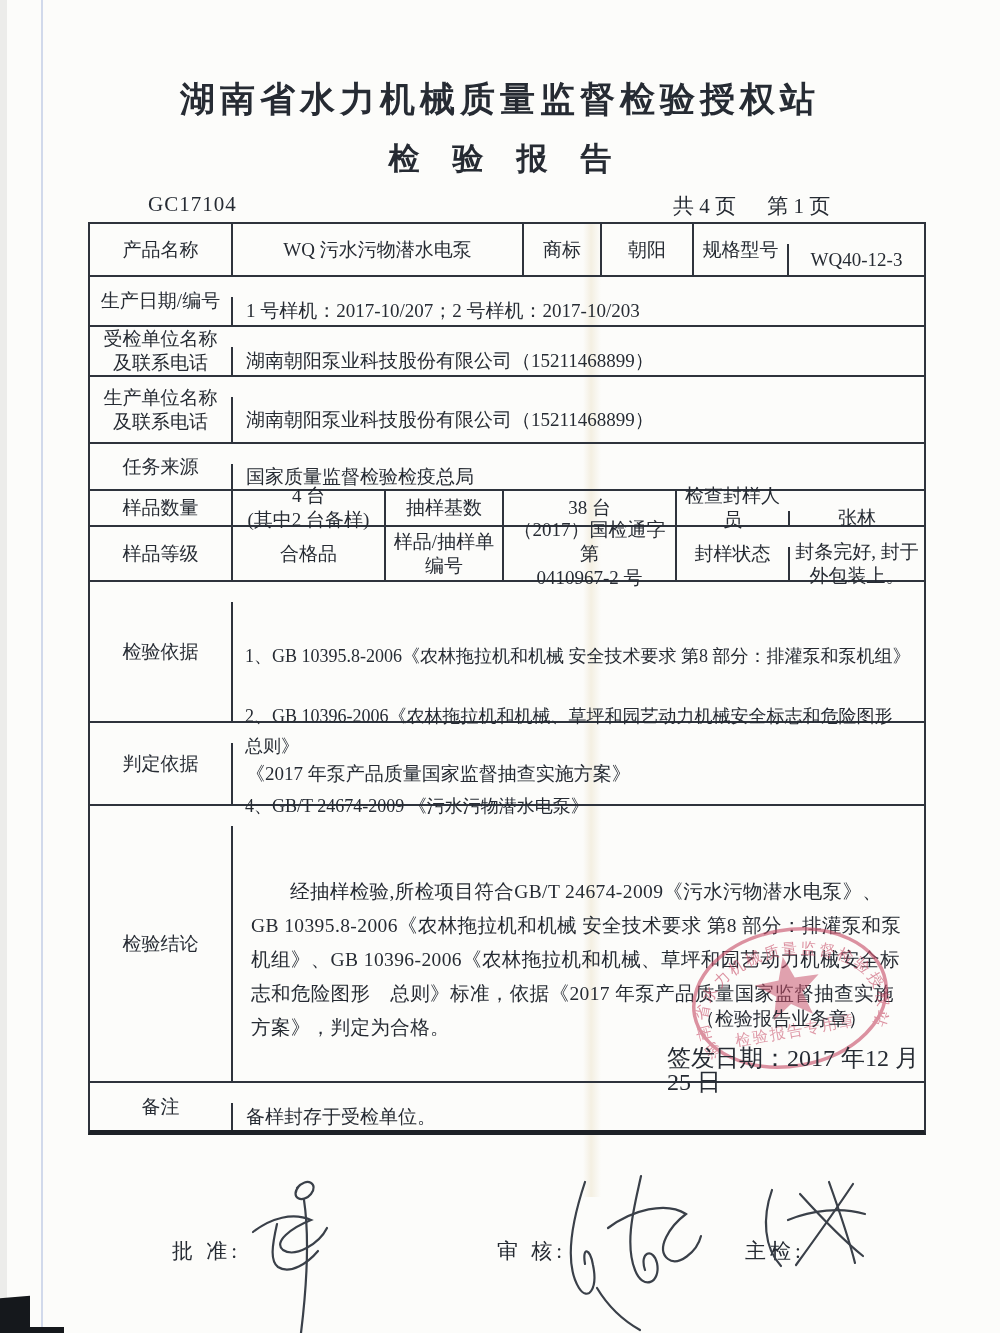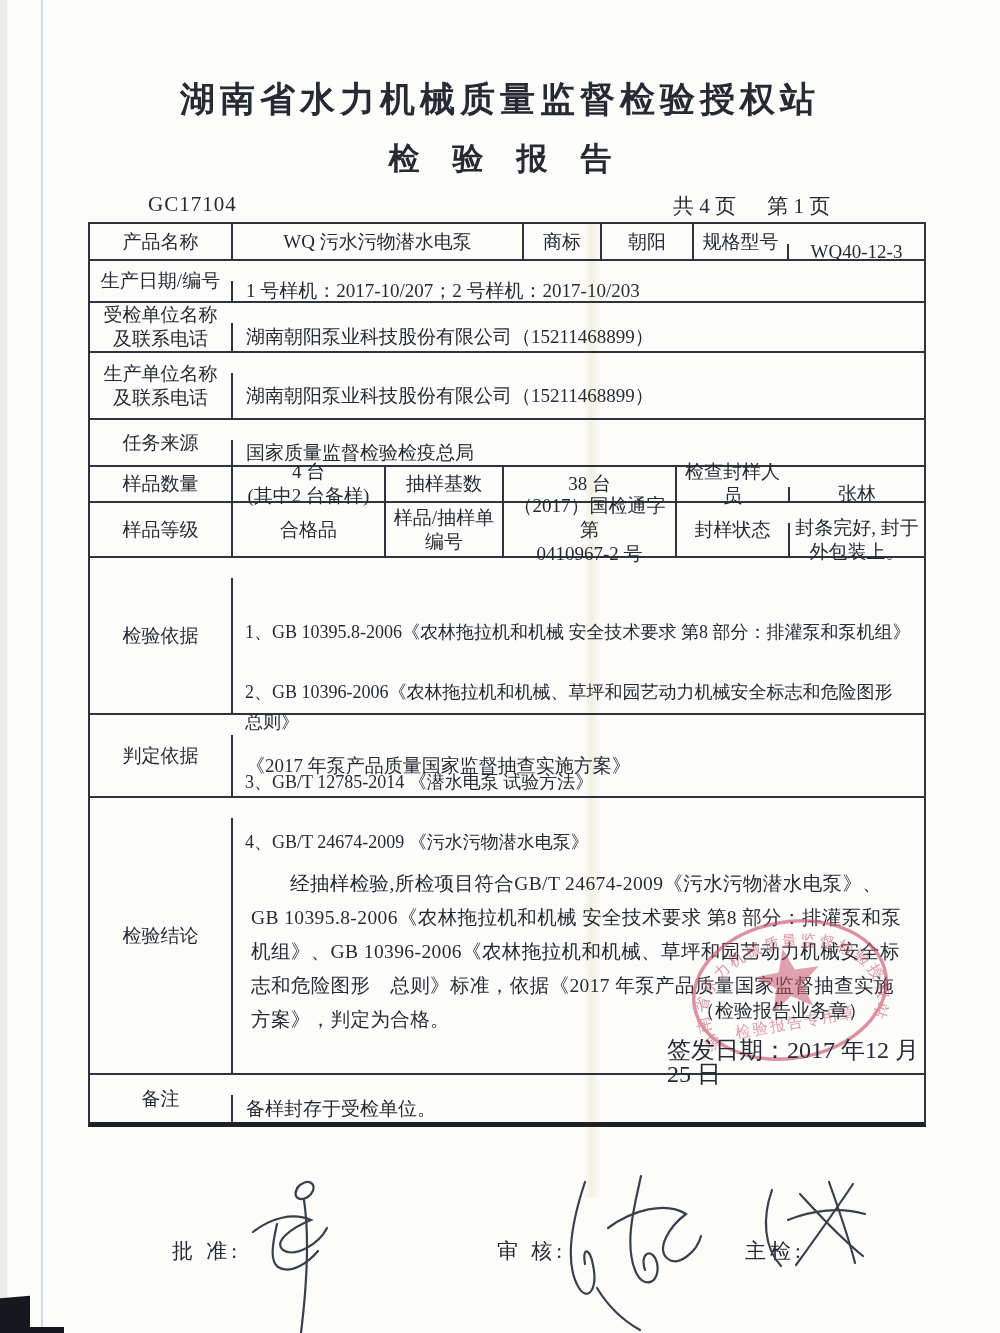--- a/index.html
+++ b/index.html
@@ -71,30 +71,30 @@
   <div class="meta">
     <span class="report-no">GC17104</span>
     <span class="pagination">
       <span>共 4 页</span>
       <span>第 1 页</span>
     </span>
   </div>
 
   <div class="doc-table">
 
-    <div class="tr" style="height:35px">
+    <div class="tr" style="height:51px">
       <div class="td" style="flex:0 0 141px">产品名称</div>
       <div class="td" style="flex:0 0 291px">WQ 污水污物潜水电泵</div>
       <div class="td" style="flex:0 0 78px">商标</div>
       <div class="td" style="flex:0 0 92px">朝阳</div>
       <div class="td" style="flex:0 0 95px">规格型号</div>
       <div class="td grow">WQ40-12-3</div>
     </div>
 
-    <div class="tr" style="height:42px">
+    <div class="tr" style="height:50px">
       <div class="td" style="flex:0 0 141px">生产日期/编号</div>
       <div class="td left grow">1 号样机：2017-10/207；2 号样机：2017-10/203</div>
     </div>
 
     <div class="tr" style="height:50px">
       <div class="td" style="flex:0 0 141px">受检单位名称
 及联系电话</div>
       <div class="td left grow">湖南朝阳泵业科技股份有限公司（15211468899）</div>
     </div>
 
@@ -126,26 +126,25 @@
       <div class="td" style="flex:0 0 153px">合格品</div>
       <div class="td" style="flex:0 0 118px">样品/抽样单
 编号</div>
       <div class="td" style="flex:0 0 173px">（2017）国检通字第
 0410967-2 号</div>
       <div class="td" style="flex:0 0 113px">封样状态</div>
       <div class="td grow">封条完好, 封于
 外包装上。</div>
     </div>
 
-    <div class="tr" style="height:157px">
+    <div class="tr" style="height:141px">
       <div class="td" style="flex:0 0 141px">检验依据</div>
       <div class="td grow basis-cell">
         <div class="basis-line">1、GB 10395.8-2006《农林拖拉机和机械 安全技术要求 第8 部分：排灌泵和泵机组》</div>
         <div class="basis-line">2、GB 10396-2006《农林拖拉机和机械、草坪和园艺动力机械安全标志和危险图形　总则》</div>
-        <div class="basis-line">3、GB/T 12785-2014 《潜水电泵 试验方法》</div>
         <div class="basis-line">4、GB/T 24674-2009 《污水污物潜水电泵》</div>
       </div>
     </div>
 
     <div class="tr" style="height:83px">
       <div class="td" style="flex:0 0 141px">判定依据</div>
       <div class="td left grow">《2017 年泵产品质量国家监督抽查实施方案》</div>
     </div>
 
     <div class="tr" style="height:277px">

